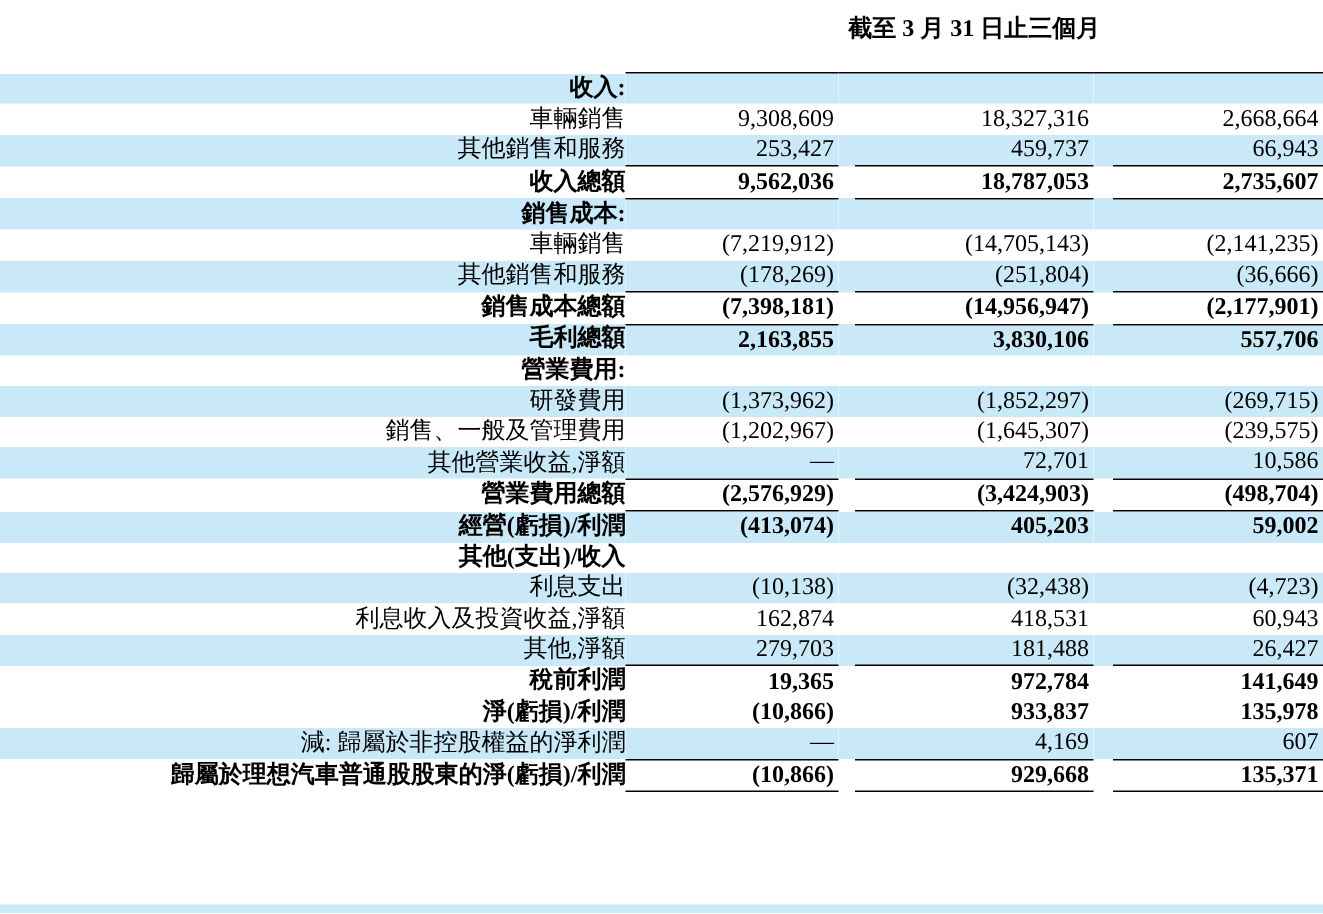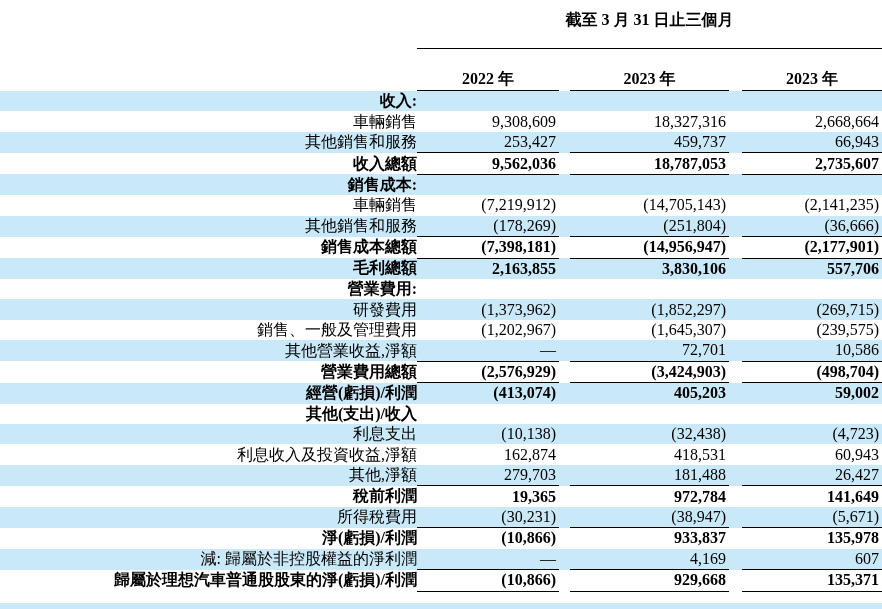--- a/index.html
+++ b/index.html
@@ -73,28 +73,20 @@
         <col class="c-gap1">
       <col class="c-num2">
         <col class="c-gap2">
         <col class="c-num3">
     </colgroup>
     <thead>
       <tr class="period-row">
         <td></td>
         <td class="period" colspan="5">截至 3 月 31 日止三個月</td>
       </tr>
-      <tr class="year-row">
-        <td></td>
-        <td class="year">2022 年</td>
-        <td></td>
-        <td class="year">2023 年</td>
-        <td></td>
-        <td class="year">2023 年</td>
-      </tr>
     </thead>
     <tbody>
         <tr class="shaded bold ">
           <td class="label">收入:</td>
           <td class="num"></td>
           <td></td>
           <td class="num"></td>
           <td></td>
           <td class="num"></td>
         </tr>
@@ -242,28 +234,20 @@
           <td></td>
           <td class="num">26,427</td>
         </tr>
         <tr class="bold ">
           <td class="label">稅前利潤</td>
           <td class="num">19,365</td>
           <td></td>
           <td class="num">972,784</td>
           <td></td>
           <td class="num">141,649</td>
-        </tr>
-        <tr class="shaded underline">
-          <td class="label indent">所得稅費用</td>
-          <td class="num">(30,231)</td>
-          <td></td>
-          <td class="num">(38,947)</td>
-          <td></td>
-          <td class="num">(5,671)</td>
         </tr>
         <tr class="bold ">
           <td class="label">淨(虧損)/利潤</td>
           <td class="num">(10,866)</td>
           <td></td>
           <td class="num">933,837</td>
           <td></td>
           <td class="num">135,978</td>
         </tr>
         <tr class="shaded underline">

